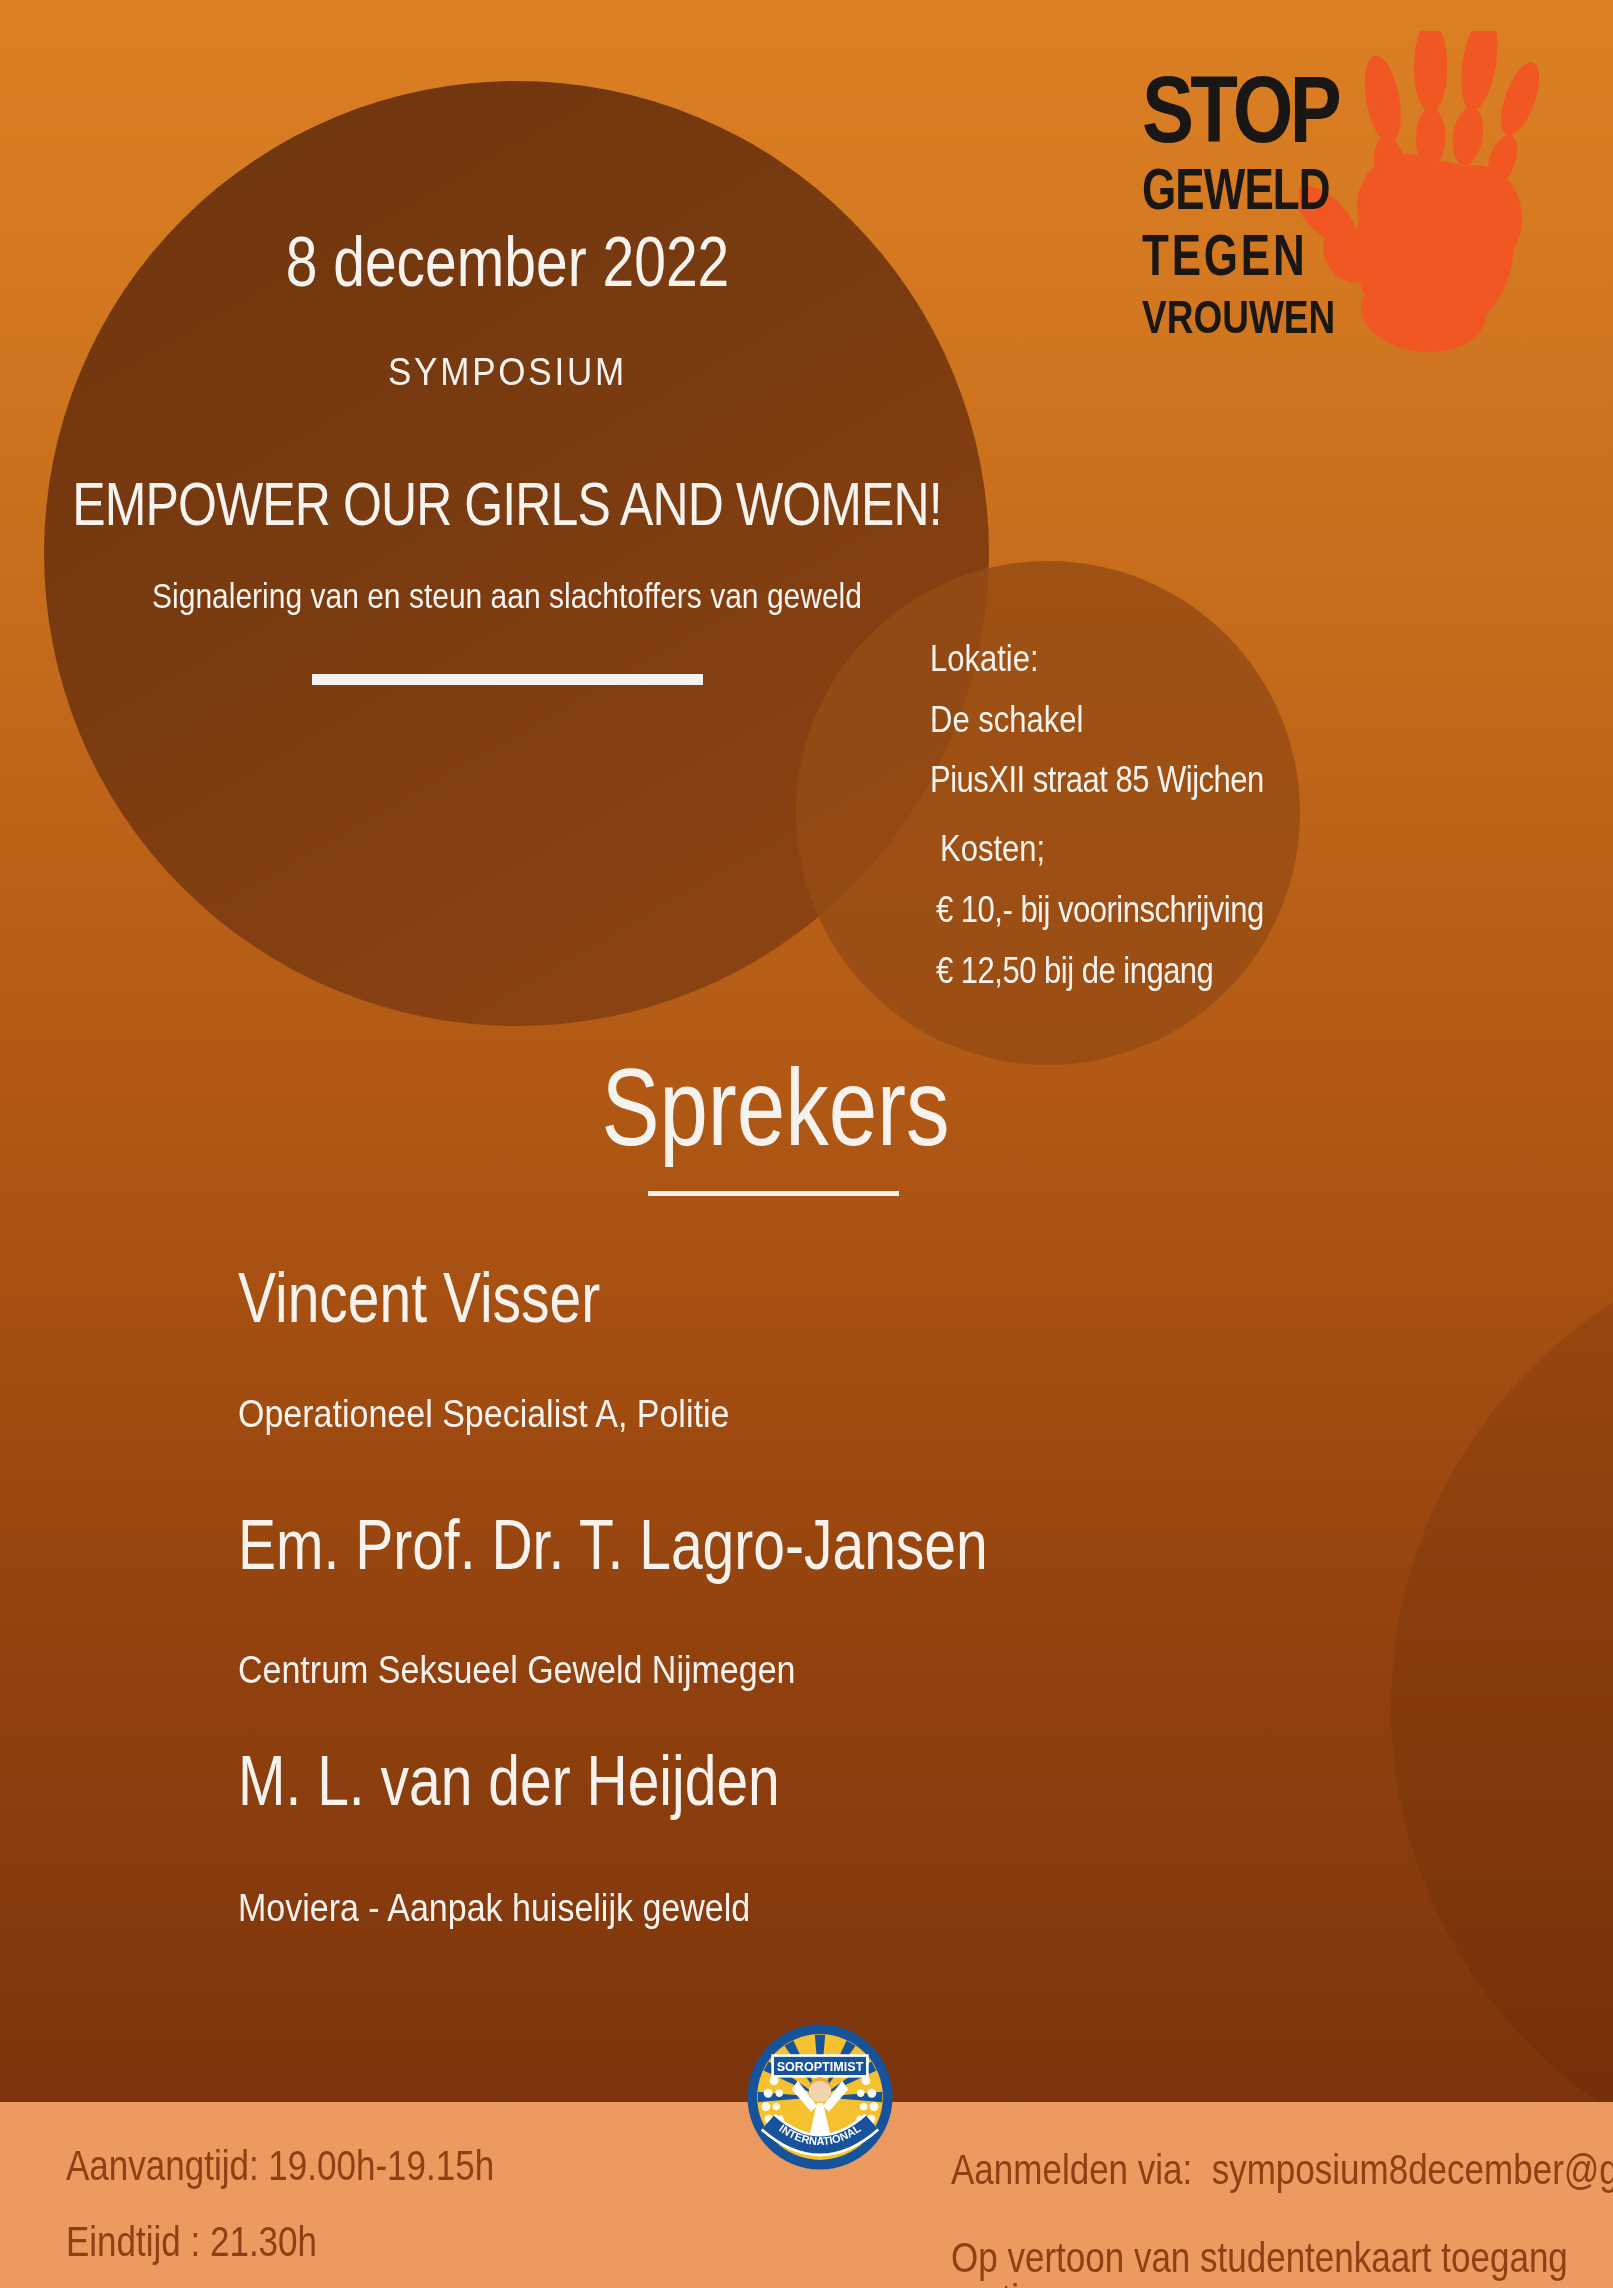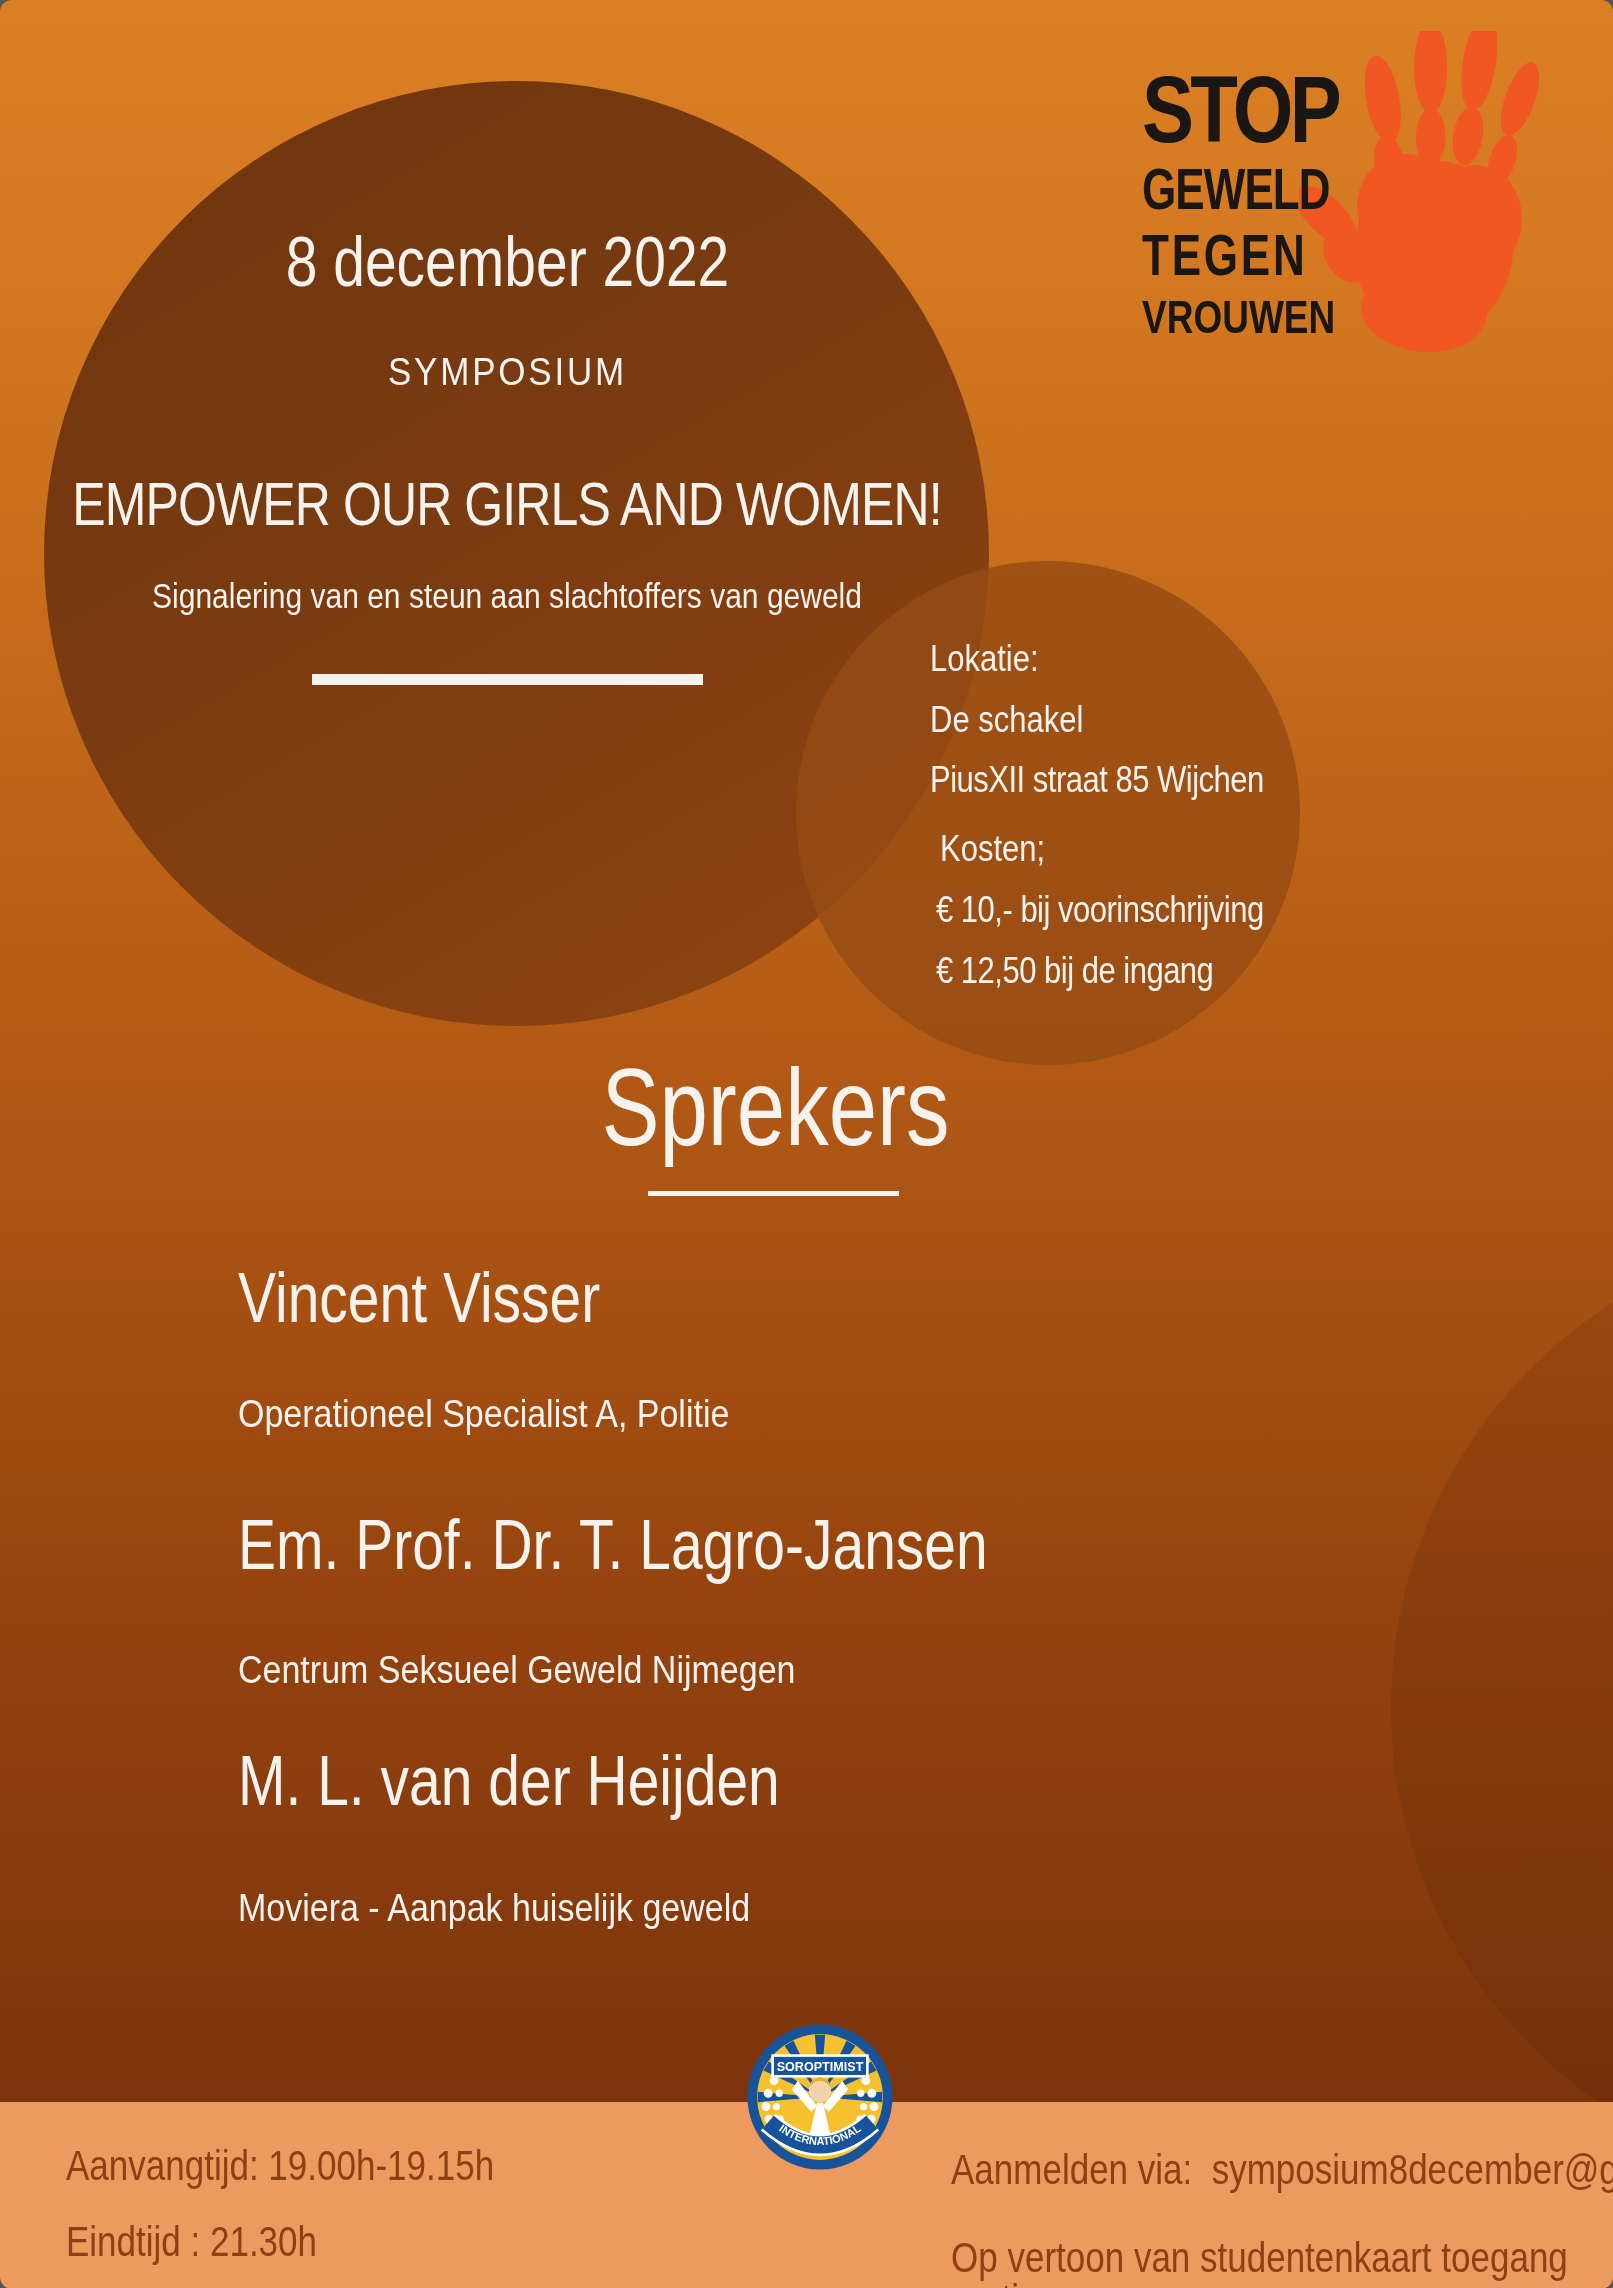--- a/index.html
+++ b/index.html
@@ -3,21 +3,20 @@
 <meta charset="utf-8">
 <style>
   html,body{margin:0;padding:0;background:#555;}
   .poster{
     position:relative;width:1613px;height:2289px;overflow:hidden;
     font-family:"Liberation Sans","DejaVu Sans",sans-serif;
     background:linear-gradient(180deg,
       #DA7F23 0%, #D57A21 10%, #CA701D 22%, #BD6318 36%,
       #AE5614 50%, #9E4A10 63%, #90400E 74%, #853A0D 84%,
       #7D340C 91.5%, #7A330C 92%);
-    border-radius:12px;
   }
   .abs{position:absolute;}
   .w{color:#F6F3EF;}
   .tall{transform:scaleY(1.22);transform-origin:top left;}
   .tallc{transform:scaleY(1.22);transform-origin:top center;}
   .ctr{text-align:center;}
   
   .big-circle{
     left:44px;top:81px;width:945px;height:945px;border-radius:50%;
     background:linear-gradient(150deg,#6E350E 0%,#7A3B10 45%,#8B4212 85%,#914811 100%);

